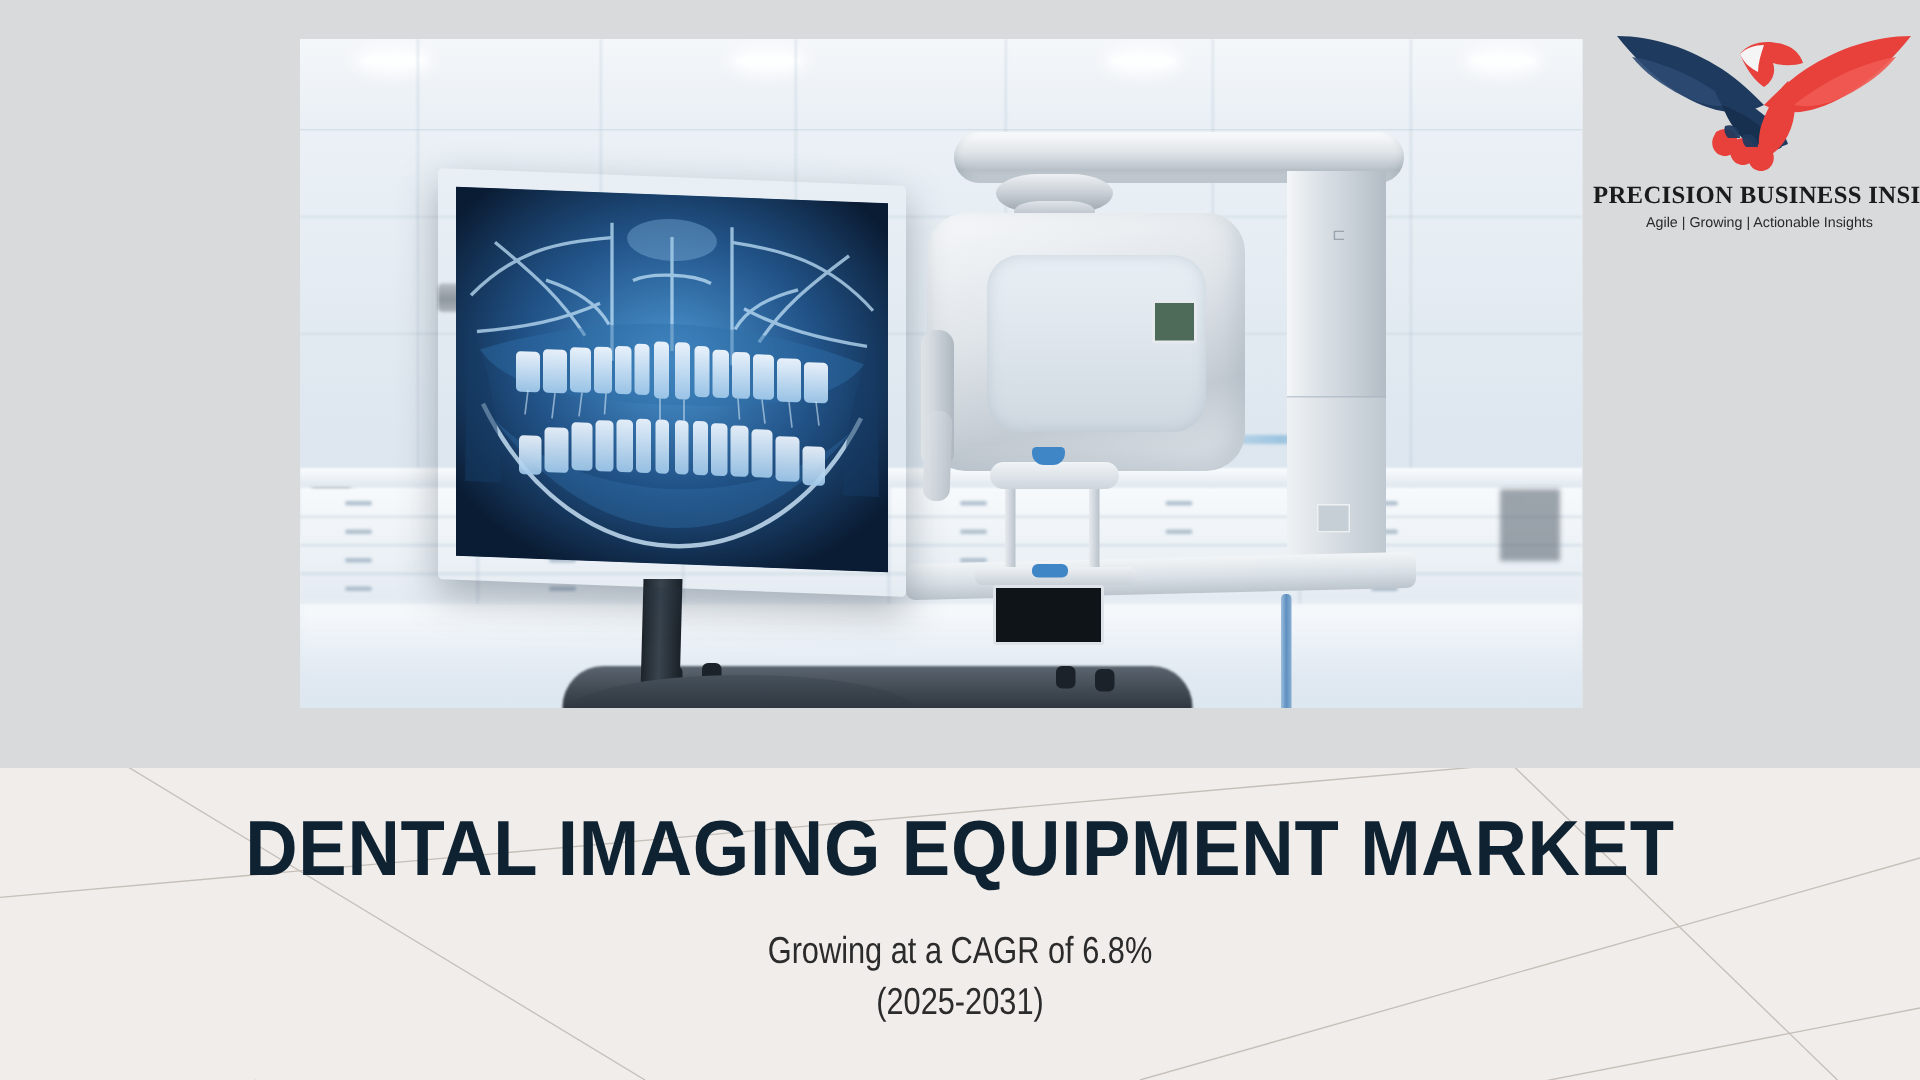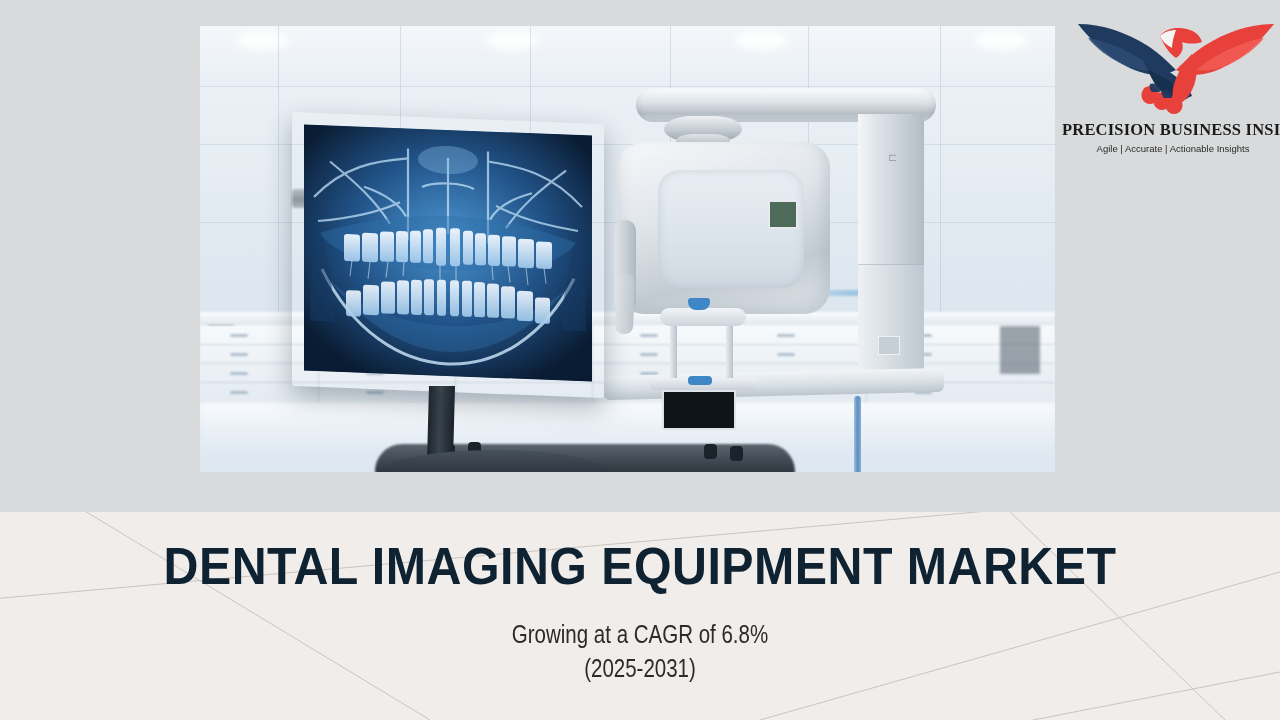--- a/index.html
+++ b/index.html
@@ -596,21 +596,21 @@
         <path d="M72,74 C78,70 84,72 86,78 C88,84 84,90 78,90 C72,90 68,84 70,78 Z"></path>
         <path d="M84,80 C90,76 96,78 98,84 C100,90 96,96 90,96 C84,96 80,90 82,84 Z"></path>
         <path d="M96,84 C102,80 108,82 110,88 C112,94 108,100 102,100 C96,100 92,94 94,88 Z"></path>
       </g>
       <g fill="#1f3a5f" opacity="0.95">
         <path d="M78,70 C84,68 88,72 88,78 L80,78 C78,76 77,73 78,70 Z"></path>
         <path d="M90,76 C96,74 100,78 100,84 L92,84 C90,82 89,79 90,76 Z"></path>
       </g>
     </svg>
     <div class="logo-name">PRECISION BUSINESS INSIGHTS</div>
-    <div class="logo-tag">Agile | Accurate | Actionable Insights</div>
+    <div class="logo-tag">Agile | Growing | Actionable Insights</div>
   </div>
 
   <div class="title">DENTAL IMAGING EQUIPMENT MARKET</div>
 
   <div class="subtitle">
     <span class="l1">Growing at a CAGR of 6.8%</span>
     <span class="l2">(2025-2031)</span>
   </div>
 
 </div>

